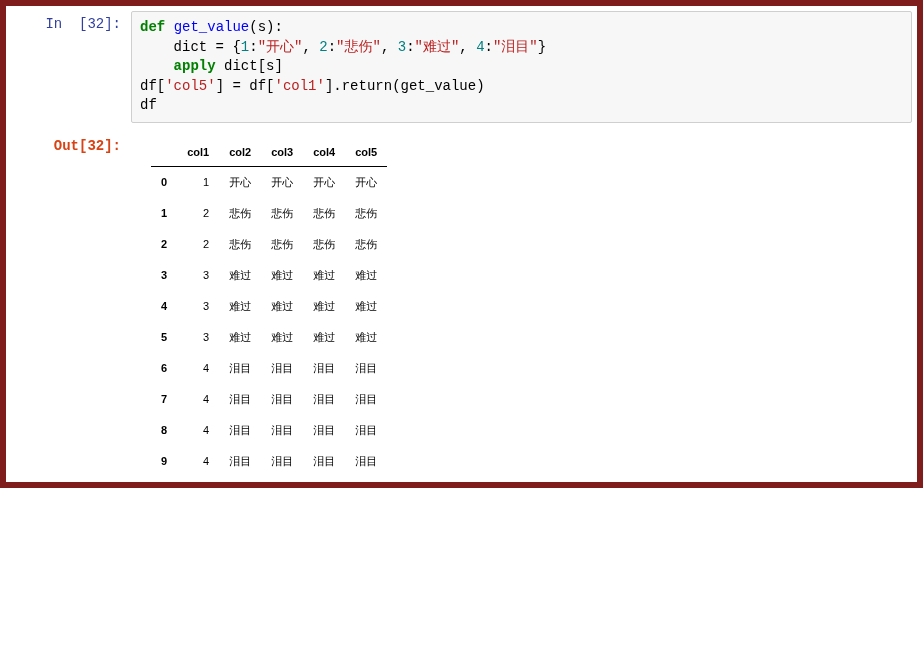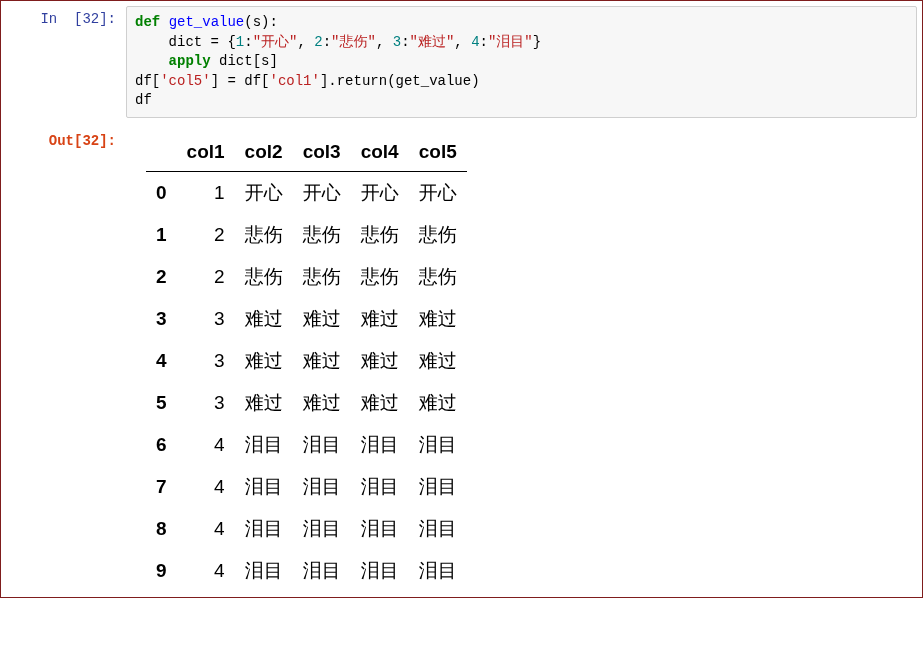--- a/index.html
+++ b/index.html
@@ -4,21 +4,21 @@
 <style>
   body {
     font-family: -apple-system, BlinkMacSystemFont, "Segoe UI", Helvetica, Arial, sans-serif;
     margin: 0;
     padding: 0;
     background: #fff;
     font-size: 14px;
     color: #000;
   }
   .nb-container {
-    border: 1px solid #7f1d1d;
+    border: 6px solid #7f1d1d;
     padding: 0;
     margin: 0;
   }
   .cell {
     display: flex;
     padding: 5px 5px;
   }
   .prompt-col {
     width: 110px;
     min-width: 110px;
@@ -60,21 +60,21 @@
   .tok-str  { color: #BA2121; }
 
   .output-area {
     flex: 1;
     padding: 5px 0 0 0;
   }
 
   table.df {
     border-collapse: collapse;
     border: none;
-    font-size: 19px;
+    font-size: 11px;
     margin-left: 20px;
   }
   table.df th, table.df td {
     text-align: right;
     padding: 8px 10px;
     border: none;
   }
   table.df thead th {
     border-bottom: 1px solid #000;
     font-weight: bold;

